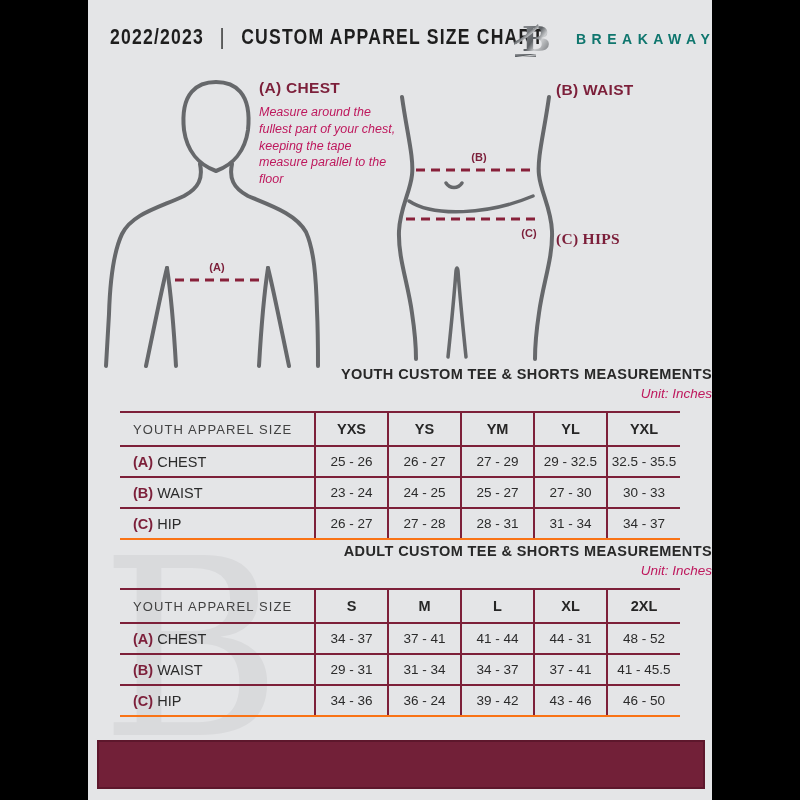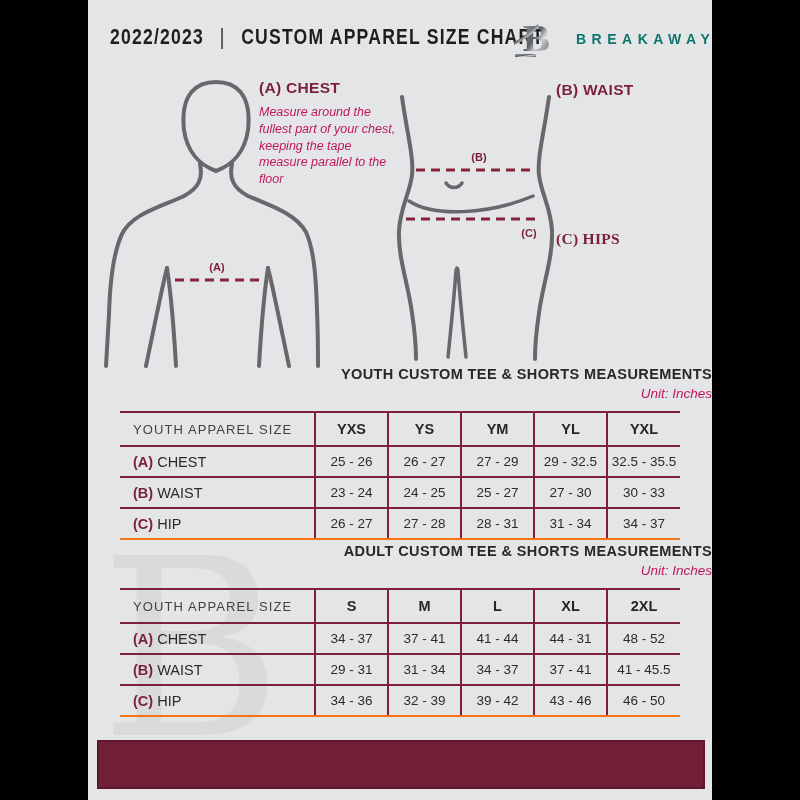--- a/index.html
+++ b/index.html
@@ -214,21 +214,21 @@
             <td class="c0 rowlab"><span class="pre">(B)</span><span> WAIST</span></td>
             <td class="val">29 - 31</td>
             <td class="val">31 - 34</td>
             <td class="val">34 - 37</td>
             <td class="val">37 - 41</td>
             <td class="val">41 - 45.5</td>
           </tr>
           <tr>
             <td class="c0 rowlab"><span class="pre">(C)</span><span> HIP</span></td>
             <td class="val">34 - 36</td>
-            <td class="val">32 - 39</td>
+            <td class="val">36 - 24</td>
             <td class="val">39 - 42</td>
             <td class="val">43 - 46</td>
             <td class="val">46 - 50</td>
           </tr>
         </tbody>
       </table>
     </div>
 
   <div class="footer-bar"></div>
 

